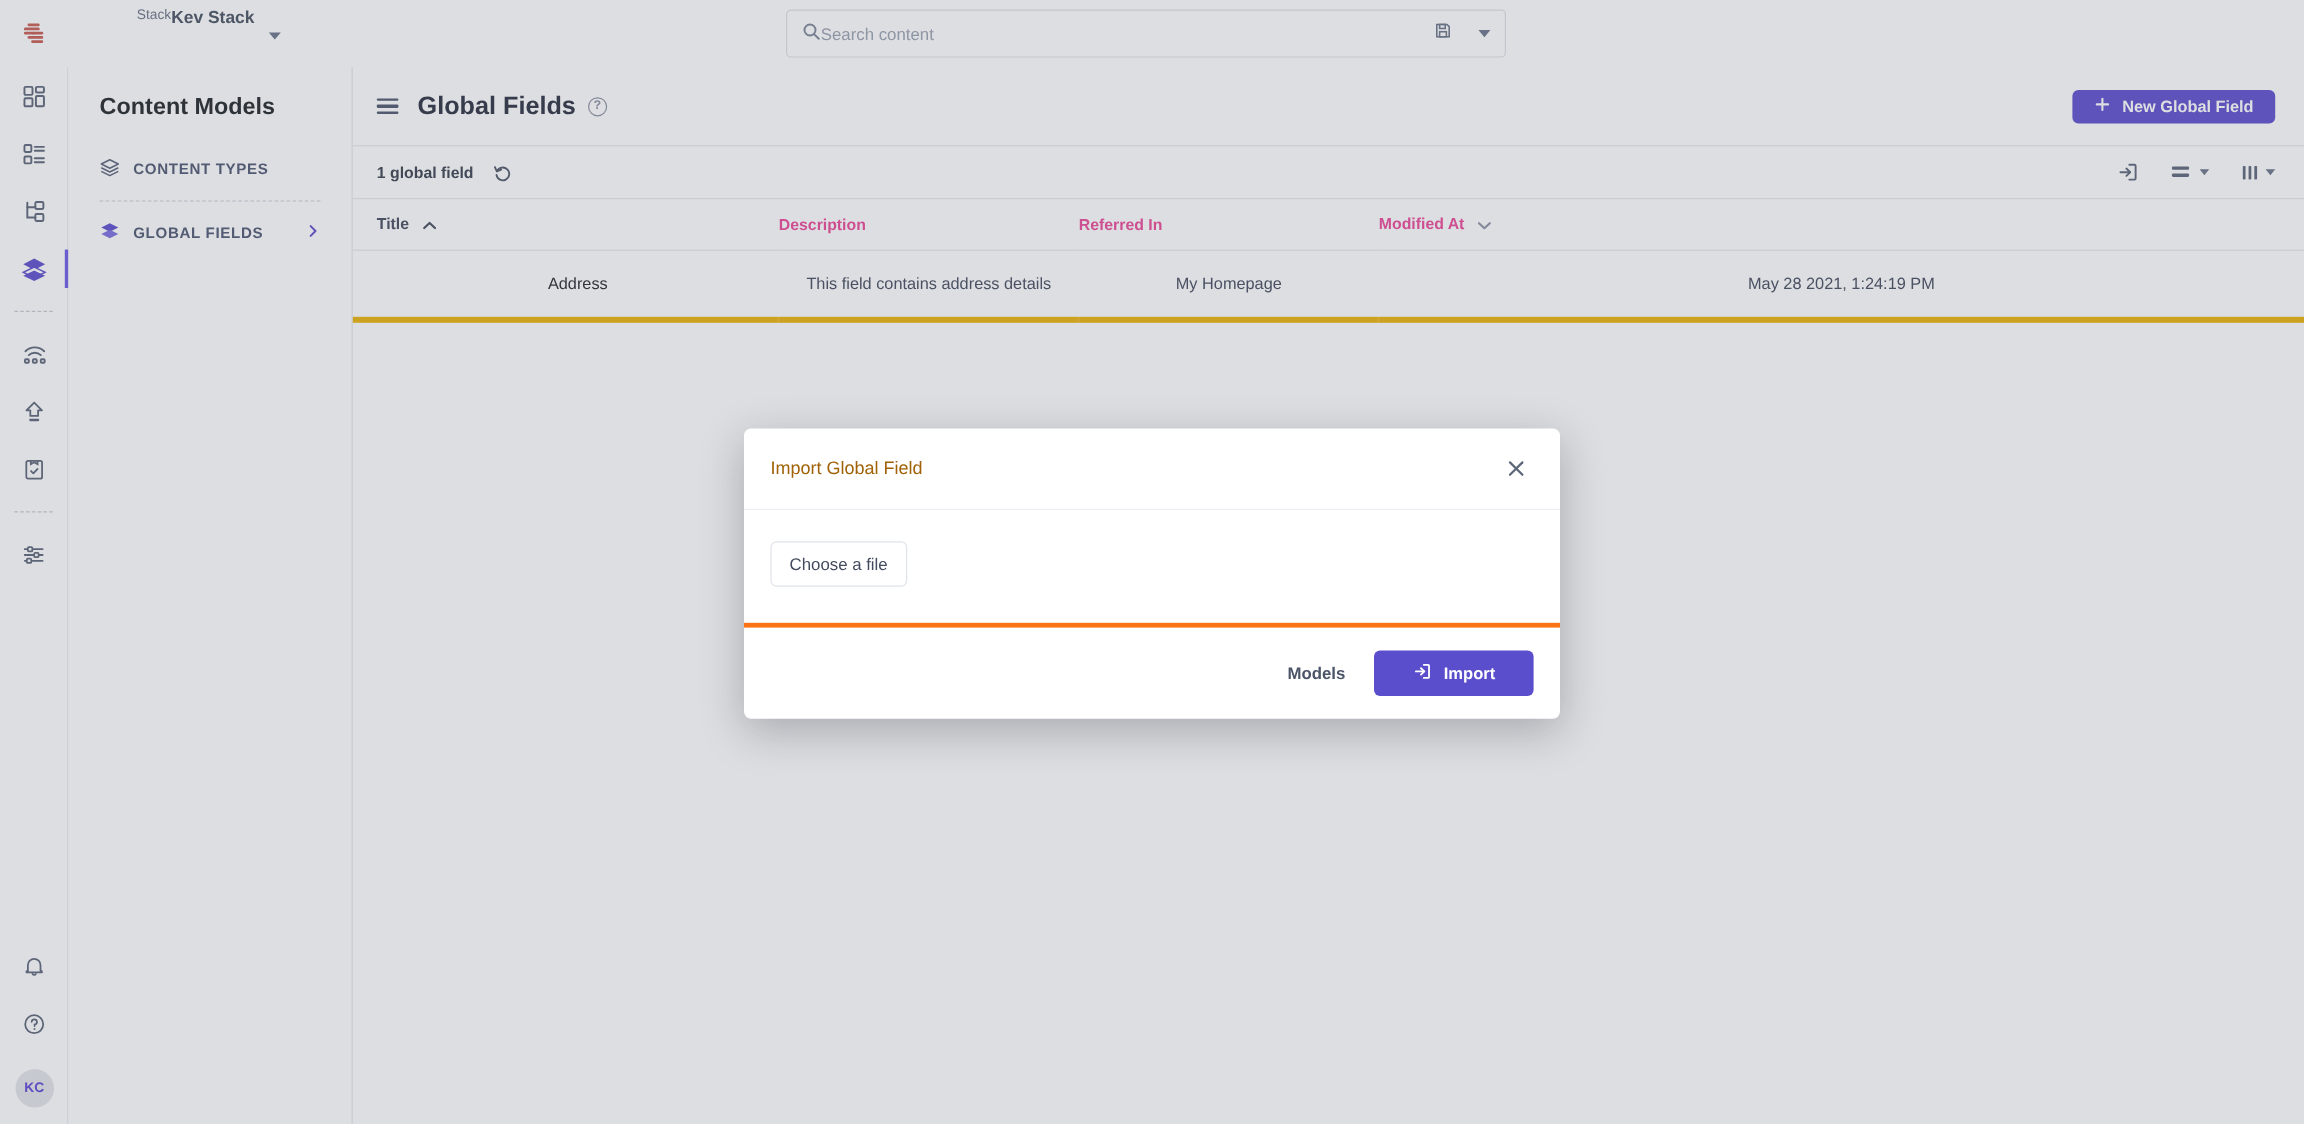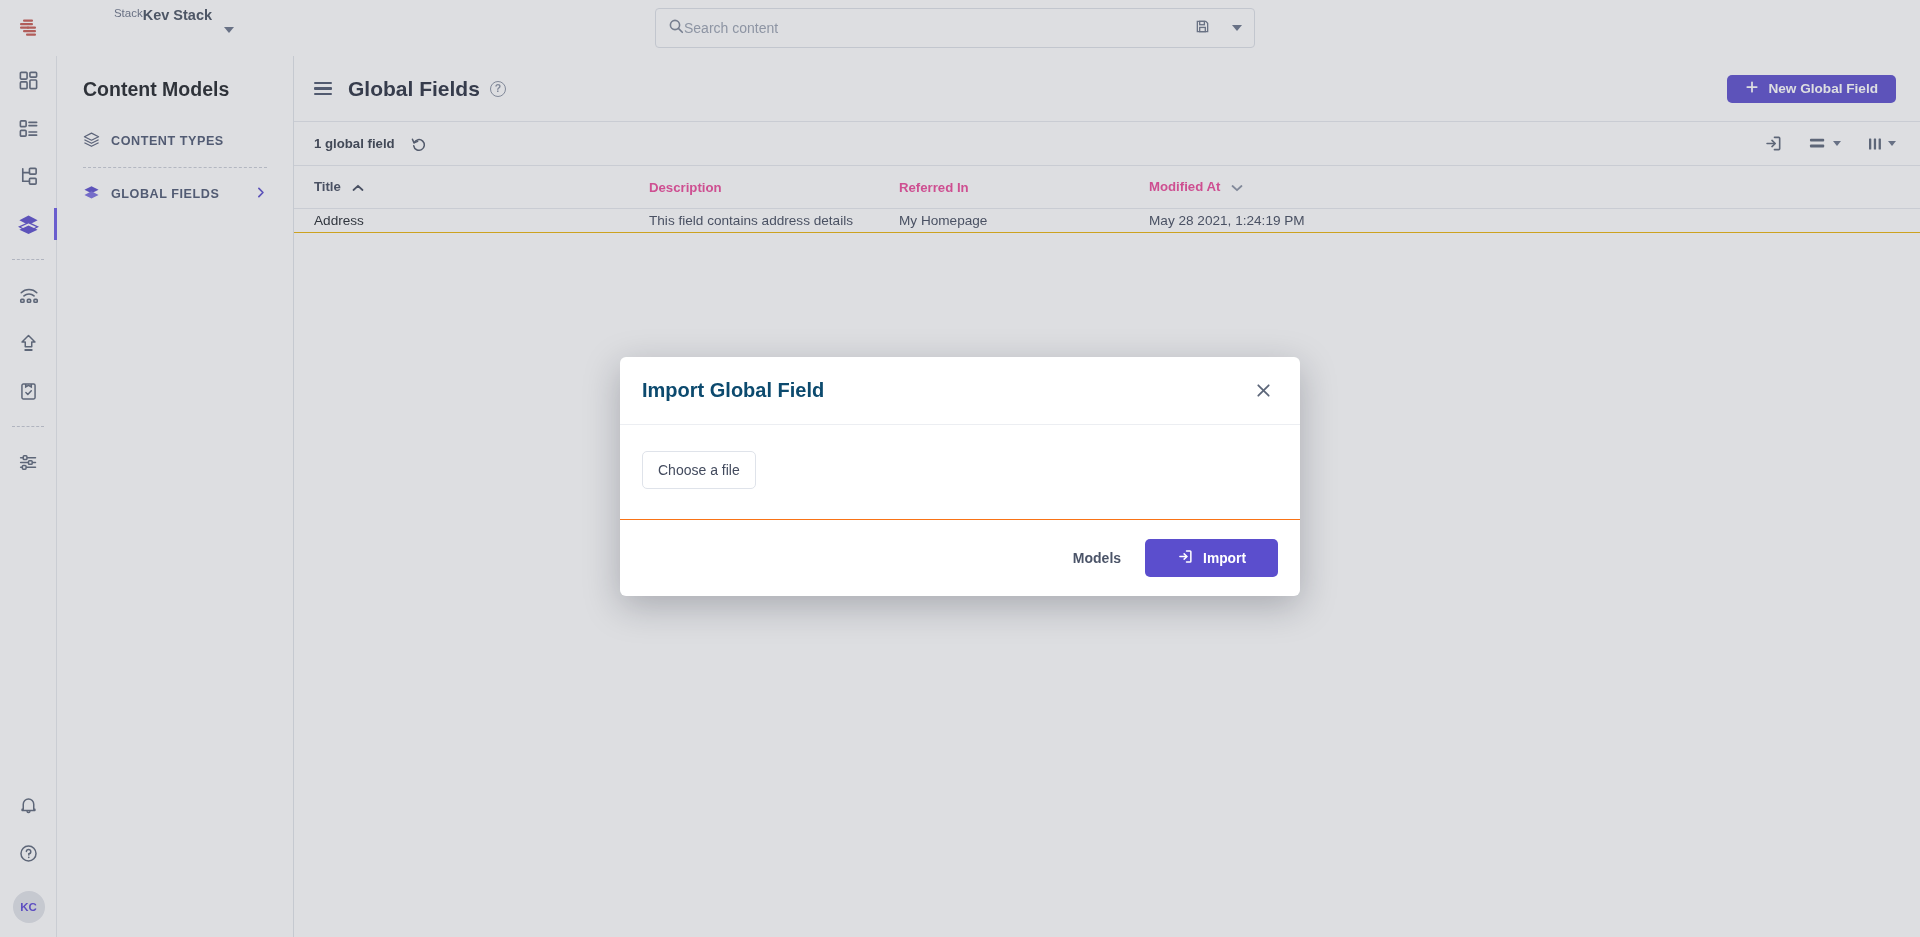--- a/index.html
+++ b/index.html
@@ -140,41 +140,42 @@
 
   table.grid { width: 100%; border-collapse: collapse; table-layout: fixed; }
   table.grid th {
     text-align: left; font-size: 13.2px; font-weight: 700; color: #ec4899;
     padding: 13px 0 13px 0; border-bottom: 1px solid #e6e8ee;
     cursor: pointer; white-space: nowrap;
   }
   table.grid th.sorted { color: #434b5e; font-weight: 700; }
   table.grid td {
     font-size: 13.6px; color: #434b5e;
-    padding: 4px 0; border-bottom: 1px solid #eab308;
+    padding: 20px 0; border-bottom: 5px solid #eab308;
     white-space: nowrap;
+    text-align: center;
   }
   table.grid td.first { color: #23282f; }
   .col-pad-l { padding-left: 20px !important; }
   .sort-arrow { display: inline-block; margin-left: 7px; vertical-align: middle; }
 
   
   .modal {
     position: absolute; z-index: 60;
     left: 620px; top: 357px; width: 680px;
     background: #fff; border-radius: 6px;
     box-shadow: 0 10px 36px rgba(20,24,40,.26);
   }
   .modal-head {
     height: 68px; display: flex; align-items: center;
     padding: 0 22px 0 22px; border-bottom: 1px solid #eceef2;
   }
-  .modal-title { font-size: 20px; font-weight: 700; color: #0c4a6e; }
+  .modal-title { font-size: 15px; font-weight: 400; color: #a16207; }
   .modal-close { margin-left: auto; cursor: pointer; padding: 6px; line-height: 0; }
-  .modal-body { padding: 26px 22px 30px 22px; border-bottom: 1px solid #f97316; }
+  .modal-body { padding: 26px 22px 30px 22px; border-bottom: 4px solid #f97316; }
   .file-btn {
     display: inline-flex; align-items: center; justify-content: center;
     height: 38px; padding: 0 15px;
     border: 1px solid #dfe3ea; border-radius: 5px; background: #fff;
     font-size: 14px; color: #434b5e; cursor: pointer;
     font-family: "Liberation Sans", sans-serif;
   }
   .modal-foot {
     height: 76px; display: flex; align-items: center; justify-content: flex-end;
     gap: 24px; padding: 0 22px;

